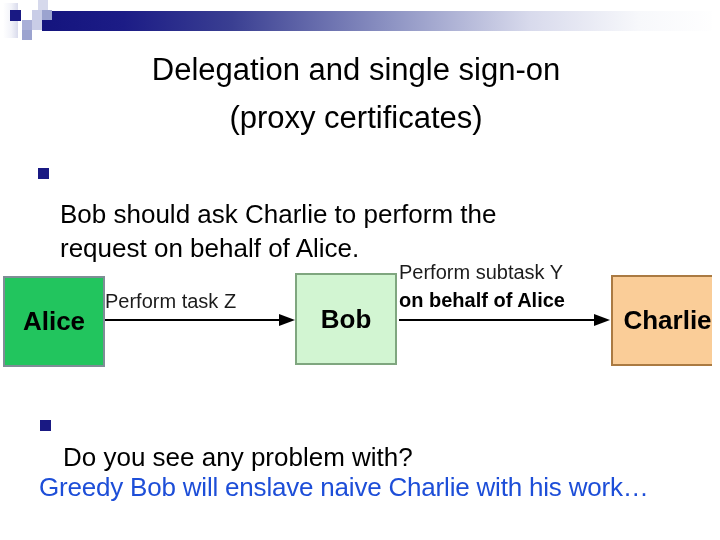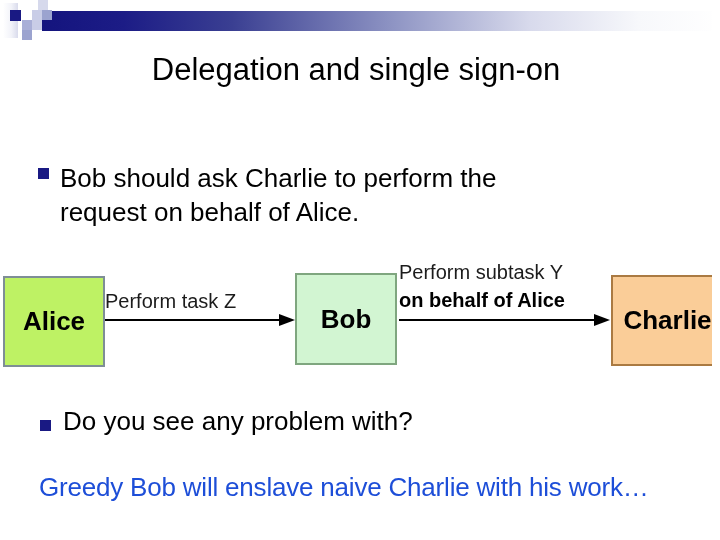--- a/index.html
+++ b/index.html
@@ -30,21 +30,21 @@
   .sq-f{left:22px;top:30px;}
   
   .title{
     position:absolute;left:0;right:0;top:46px;
     text-align:center;font-size:31px;line-height:48px;font-weight:400;color:#000;
   }
   
   .bullet-marker{position:absolute;width:11px;height:11px;}
   .marker-1{left:38px;top:168px;}
   .marker-2{left:40px;top:420px;}
-  .bullet-text{position:absolute;font-size:26px;line-height:34px;color:#000;}
+  .bullet-text{position:absolute;font-size:26px;line-height:34px;color:#000;margin-top:36px;}
   .bullet-text-1{left:60px;top:161px;width:502px;}
   .bullet-text-2{left:63px;top:404px;width:620px;}
   
   .node{
     position:absolute;display:flex;align-items:center;justify-content:center;
     border:2px solid #888;box-sizing:border-box;
     font-size:26px;font-weight:700;color:#000;
   }
   .node-alice{left:3px;top:276px;width:102px;height:91px;}
   .node-bob{left:295px;top:273px;width:102px;height:92px;text-align:center;}
@@ -79,26 +79,27 @@
   <div class="sq sq-navy" style="background: rgb(25, 25, 131);"></div>
   <div class="sq sq-a" style="background: rgb(214, 217, 236);"></div>
   <div class="sq sq-b" style="background: rgb(201, 205, 231);"></div>
   <div class="sq sq-c" style="background: rgb(155, 163, 207);"></div>
   <div class="sq sq-d" style="background: rgb(169, 175, 215);"></div>
   <div class="sq sq-e" style="background: rgb(201, 205, 231);"></div>
   <div class="sq sq-f" style="background: rgb(155, 163, 207);"></div>
 
   <div class="title">
     <div>Delegation and single sign-on</div>
+    <div>(proxy certificates)</div>
   </div>
 
   <div class="bullet-marker marker-1" style="background: rgb(25, 25, 131);"></div>
   <div class="bullet-text bullet-text-1">Bob should ask Charlie to perform the request on behalf of Alice.</div>
 
-  <div class="node node-alice" style="background: #bef264; border-color: rgb(126, 142, 150);">
+  <div class="node node-alice" style="background: #22c55e; border-color: rgb(126, 142, 150);">
     <span>Alice</span>
   </div>
   <div class="node node-bob" style="background: rgb(210, 245, 210); border-color: rgb(127, 166, 127);">
     <span>Bob</span>
   </div>
   <div class="node node-charlie" style="background: rgb(250, 205, 152); border-color: rgb(170, 122, 66); padding-left: 8px;">
     <span>Charlie</span>
   </div>
 
   <div class="edge-line edge-line-1"></div>

